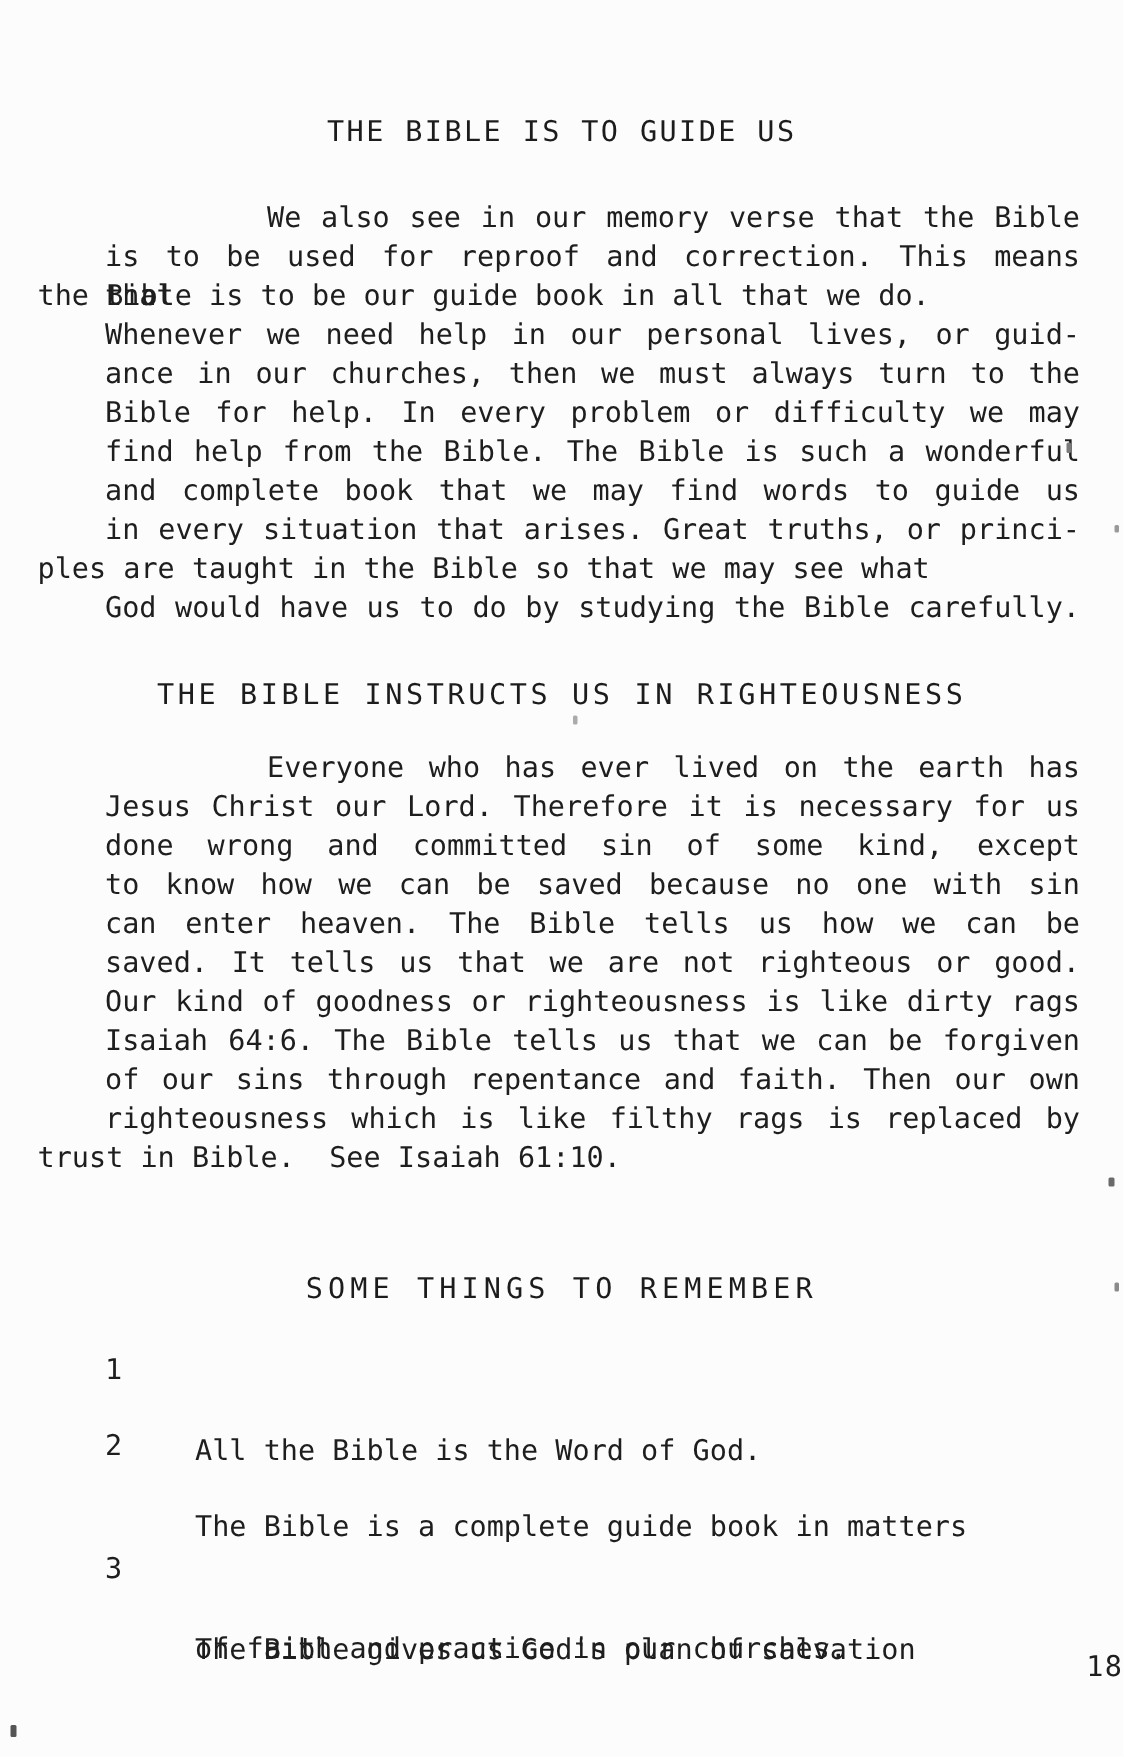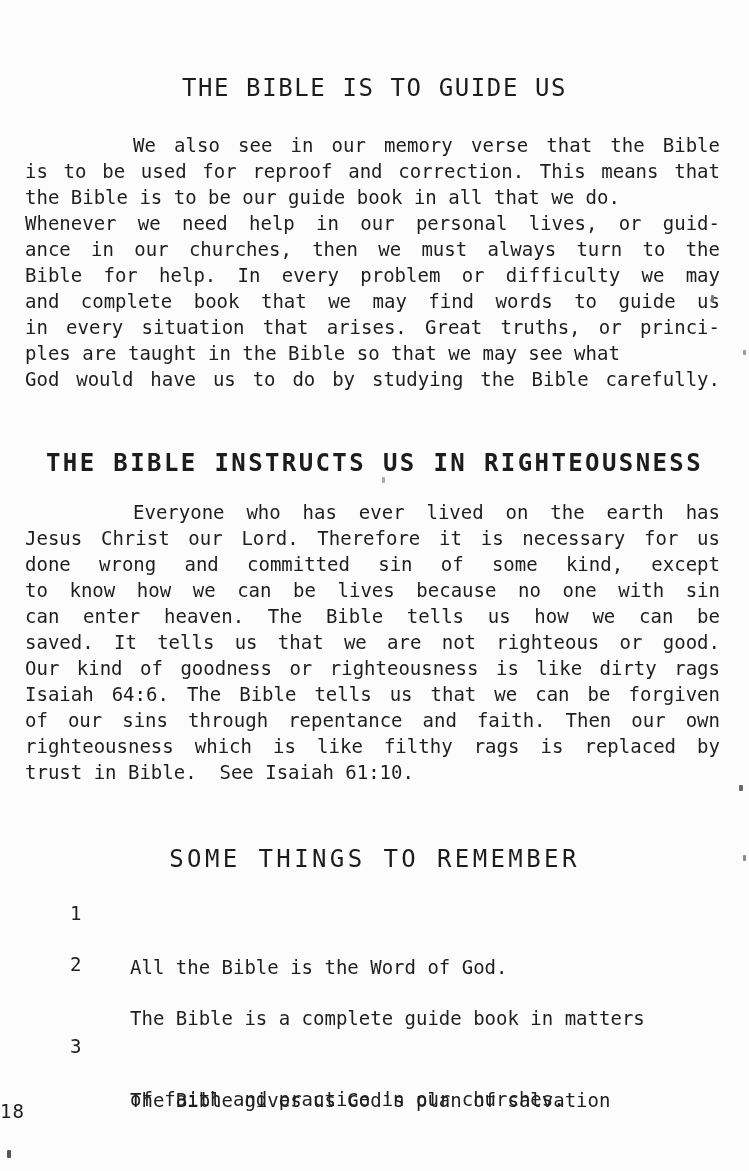--- a/index.html
+++ b/index.html
@@ -14,46 +14,46 @@
     font-size: 19px;
     line-height: 26px;
   }
   .heading {
     position: absolute;
     left: 0;
     width: 100%;
     margin: 0;
     text-align: center;
     white-space: nowrap;
-    font-size: 24px;
+    font-size: 19px;
     font-weight: 400;
     color: #1c1c1c;
   }
   .title { top: 75px;  letter-spacing: 1.6px; }
-  .h2    { top: 450px; letter-spacing: 2.4px; font-weight: bold; }
+  .h2    { top: 450px; letter-spacing: 2.4px; }
   .h3    { top: 846px; letter-spacing: 3.4px; }
   .para { position: absolute; left: 25px; width: 695px; }
   .para1 { top: 132px; }
   .para2 { top: 499px; }
   .line { height: 26px; overflow: visible; }
-  .j { text-align: justify; text-align-last: justify; }
+  .j { text-align: justify; text-align-last: justify; margin-left: 45px; }
   .ind { padding-left: 108px; }
   .n { white-space: pre-wrap; }
   .list-item { position: absolute; left: 70px; width: 660px; }
   .i1 { top: 900px; }
   .i2 { top: 951px; }
   .i3 { top: 1033px; }
   .num { position: absolute; left: 0; top: 0; }
   .itext { margin-left: 60px; line-height: 27px; white-space: pre-wrap; }
   .pagenum {
     position: absolute;
     top: 1098px;
     left: 0;
     width: 749px;
-    text-align: left;
+    text-align: right;
     letter-spacing: 1px;
   }
   .speck { position: absolute; border-radius: 1px; }
   .s1 { left: 711px; top: 295px;  width: 3px; height: 7px; background: #7a7a7a; }
   .s2 { left: 743px; top: 350px;  width: 3px; height: 5px; background: #9a9a9a; }
   .s3 { left: 382px; top: 477px;  width: 3px; height: 6px; background: #ababab; }
   .s4 { left: 739px; top: 785px;  width: 4px; height: 6px; background: #6a6a6a; }
   .s5 { left: 743px; top: 855px;  width: 3px; height: 6px; background: #8a8a8a; }
   .s6 { left: 7px;   top: 1150px; width: 4px; height: 8px; background: #555555; }
 </style>
@@ -64,33 +64,34 @@
 
   <h1 class="heading title">THE BIBLE IS TO GUIDE US</h1>
 
   <div class="para para1">
     <div class="line j ind">We also see in our memory verse that the Bible</div>
     <div class="line j">is to be used for reproof and correction.  This means that</div>
     <div class="line n">the Bible is to be our guide book in all that we do.</div>
     <div class="line j">Whenever we need help in our personal lives, or guid-</div>
     <div class="line j">ance in our churches, then we must always  turn to the</div>
     <div class="line j">Bible for help.  In every problem or difficulty we may</div>
+    <div class="line j">find help from the Bible.  The Bible is such a wonderful</div>
     <div class="line j">and complete book that we may find words to guide us</div>
     <div class="line j">in every situation that arises.  Great truths, or princi-</div>
     <div class="line n">ples are taught in the Bible so that we may see what</div>
     <div class="line j">God would have us to do by studying the Bible carefully.</div>
   </div>
 
   <h2 class="heading h2">THE BIBLE INSTRUCTS US IN RIGHTEOUSNESS</h2>
 
   <div class="para para2">
     <div class="line j ind">Everyone who has ever lived on the earth has</div>
     <div class="line j">Jesus Christ our Lord.  Therefore it is necessary for us</div>
     <div class="line j">done wrong and committed sin of some kind, except</div>
-    <div class="line j">to know how we can be lives because no one with sin</div>
+    <div class="line j">to know how we can be saved because no one with sin</div>
     <div class="line j">can enter heaven.  The Bible tells us how we can be</div>
     <div class="line j">saved.  It tells us that we are not righteous or good.</div>
     <div class="line j">Our kind of goodness or righteousness is like dirty rags</div>
     <div class="line j">Isaiah 64:6.  The Bible tells us that we can be forgiven</div>
     <div class="line j">of our sins through repentance and faith.  Then our own</div>
     <div class="line j">righteousness which is like filthy rags is replaced by</div>
     <div class="line n">trust in Bible.  See Isaiah 61:10.</div>
   </div>
 
   <h2 class="heading h3">SOME THINGS TO REMEMBER</h2>

